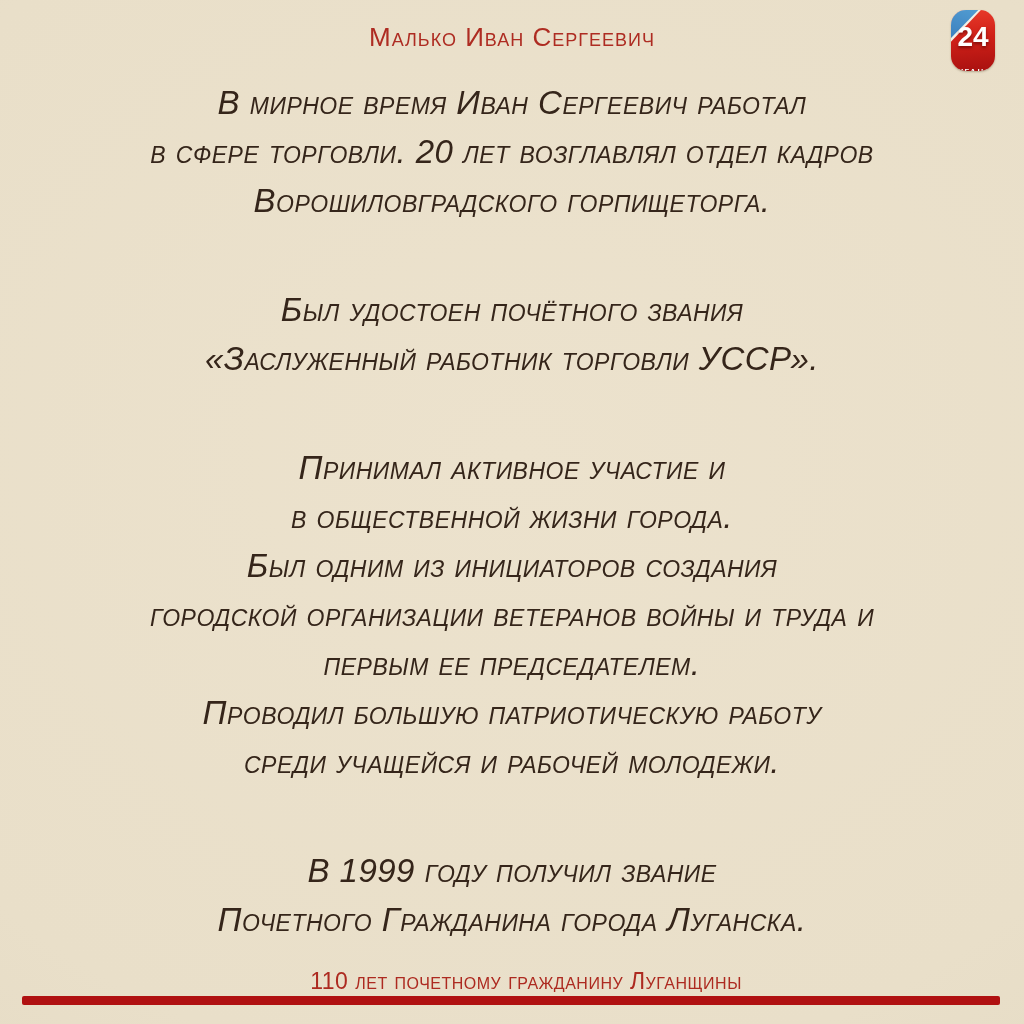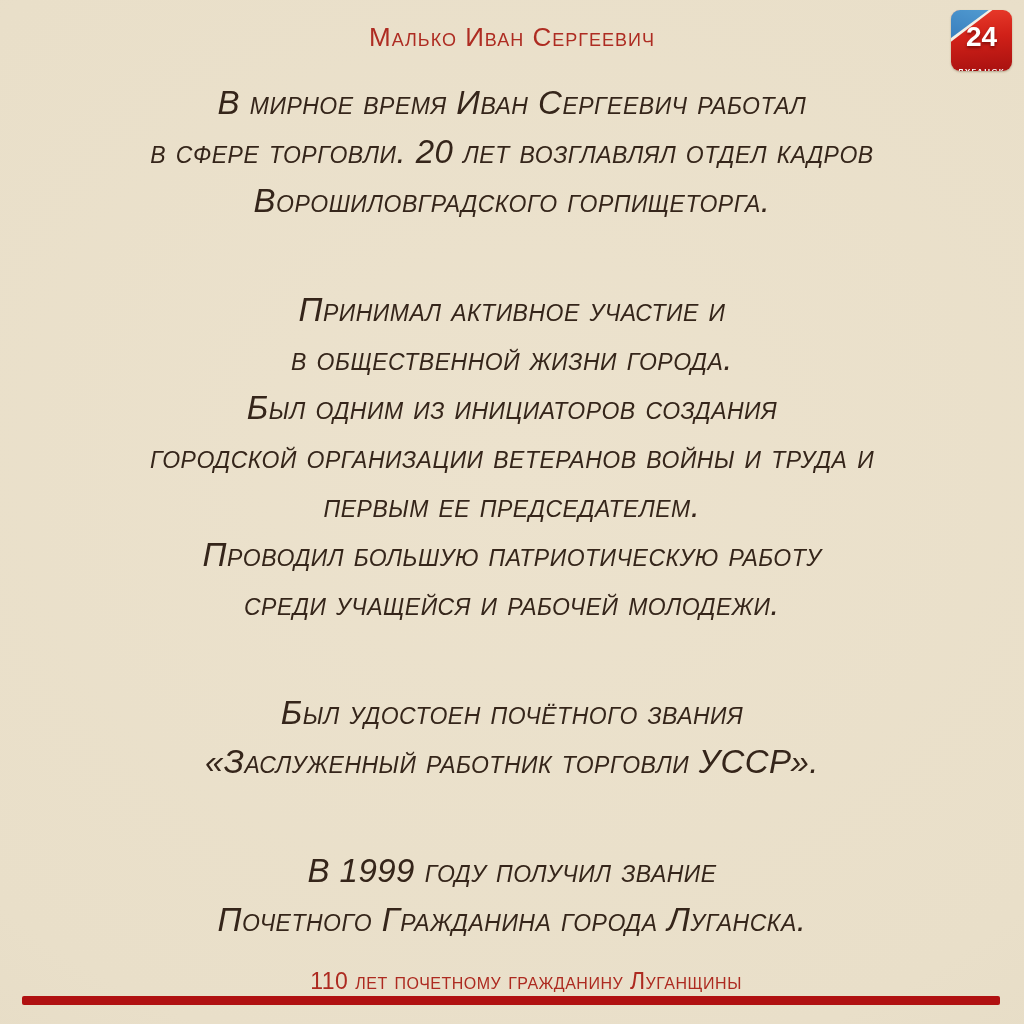--- a/index.html
+++ b/index.html
@@ -29,23 +29,23 @@
     font-size: 26px;
     letter-spacing: 1px;
     color: #ae2c22;
   }
 
   
   .logo {
     position: absolute;
     top: 10px;
     left: 951px;
-    width: 61px;
+    width: 44px;
     height: 61px;
-    border-radius: 9px;
+    border-radius: 15px;
     background: linear-gradient(175deg, #e93b2b 0%, #d02018 45%, #a81110 100%);
     overflow: hidden;
     box-shadow: 0 1px 2px rgba(80,60,30,0.35);
   }
   .logo-tri-white {
     position: absolute;
     top: 0; left: 0;
     width: 100%; height: 100%;
     background: #f3efe6;
     clip-path: polygon(0 0, 68% 0, 0 52%);
@@ -136,29 +136,29 @@
     <div class="logo-tri-white"></div>
     <div class="logo-tri-blue"></div>
     <div class="logo-number">24</div>
     <div class="logo-city">ЛУГАНСК</div>
   </div>
 
   <div class="body-text">
     <p>В мирное время Иван Сергеевич работал
 в сфере торговли. 20 лет возглавлял отдел кадров
 Ворошиловградского горпищеторга.</p>
+    <p>Был удостоен почётного звания
+«Заслуженный работник торговли УССР».</p>
     <p>Принимал активное участие и
 в общественной жизни города.
 Был одним из инициаторов создания
 городской организации ветеранов войны и труда и
 первым ее председателем.
 Проводил большую патриотическую работу
 среди учащейся и рабочей молодежи.</p>
-    <p>Был удостоен почётного звания
-«Заслуженный работник торговли УССР».</p>
     <p>В 1999 году получил звание
 Почетного Гражданина города Луганска.</p>
   </div>
 
   <div class="footer-caption">110 лет почетному гражданину Луганщины</div>
 
   <div class="footer-bar"></div>
 
 </div>
 

